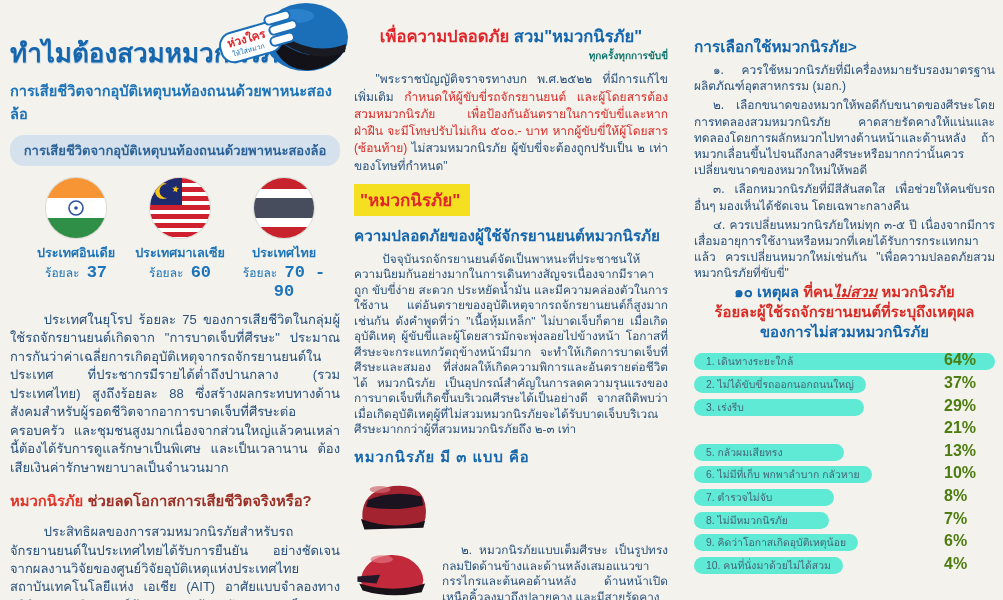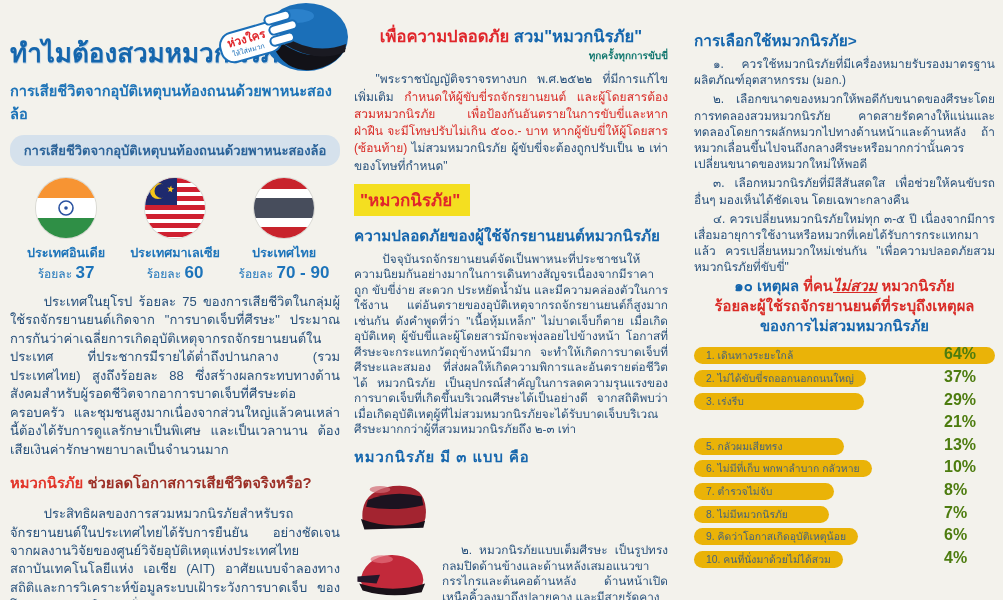--- a/index.html
+++ b/index.html
@@ -12,21 +12,21 @@
   .col1{ width:330px; }
   .col2{ width:322px; padding:0 4px; }
   .col3{ width:313px; padding-left:12px; }
 
   
   .main-title{ margin-top:26px; font-size:26px; font-weight:bold; color:#1566ad;
     letter-spacing:0; text-shadow:0.6px 0.6px 0 #b8cfe4; }
   .main-subtitle{ margin-top:6px; font-size:14.6px; font-weight:bold; color:#1e74b8; }
   .banner{ margin-top:10px; background:#d5e1ec; border-radius:14px; padding:5px 8px;
     text-align:center; font-size:13px; color:#2b6399; font-weight:bold;}
-  .flags-row{ display:flex; justify-content:space-between; margin-top:12px; padding:0 4px;}
+  .flags-row{ display:flex; justify-content:flex-end; margin-top:12px; padding:0 4px;font-family:Liberation Mono, monospace;}
   .flag-item{ width:104px; text-align:center; }
   .flag-circle{ width:60px; height:60px; border-radius:50%; overflow:hidden; margin:0 auto;
     box-shadow:0 0 0 1px #d8d8d2; }
   .flag-name{ margin-top:5px; font-size:12.6px; font-weight:bold; color:#1d74ba; }
   .flag-pct{ font-size:12px; color:#1d74ba; }
   .flag-pct b{ font-size:17px; }
   .para{ font-size:13px; line-height:1.42; color:#28517c; text-align:justify;
     text-indent:2.6em; margin-top:10px; }
   .q-heading{ margin-top:12px; font-size:14.8px; font-weight:bold; }
   .q-red{ color:#e23428; } .q-dark{ color:#9c2f26; }
@@ -47,29 +47,29 @@
   .sec-heading{ margin-top:8px; font-size:15.2px; font-weight:bold; color:#1566ad; }
   .mid-para{ font-size:11.8px; line-height:1.31; color:#28517c; text-align:justify;
     text-indent:2.4em; margin-top:4px;}
   .types-heading{ margin-top:8px; font-size:14.8px; font-weight:bold; color:#1566ad;
     letter-spacing:1px;}
   .type-row{ display:flex; gap:8px; margin-top:6px; align-items:flex-start; }
   .type-img{ flex:0 0 80px; padding-top:4px; }
   .type-text{ font-size:11.8px; line-height:1.31; color:#28517c; text-align:justify; text-indent:1.6em;}
 
   
-  .choose-heading{ margin-top:22px; font-size:15.4px; font-weight:bold; color:#1566ad; }
+  .choose-heading{ margin-top:28px; font-size:15.4px; font-weight:bold; color:#1566ad; }
   .choose-item{ font-size:11.9px; line-height:1.36; color:#28517c; text-align:justify;
     text-indent:1.6em; margin-top:3px; }
   .reasons-title{ margin-top:2px; text-align:center; font-size:14.8px; font-weight:bold; line-height:1.35;}
   .reasons-title .blue{ color:#1566ad; } .reasons-title .red{ color:#d92b26; }
   .reasons-title .red-u{ color:#d92b26; font-style:italic; text-decoration:underline; }
   .reason-list{ margin-top:10px; position:relative; }
   .reason-row{ position:relative; height:17px; margin-bottom:5.6px; }
-  .reason-bar{ display:inline-block; max-width:248px; background:#eab308; border-radius:9px;
+  .reason-bar{ display:inline-block; max-width:248px; background:#5eead4; border-radius:9px;
     padding:0 12px; height:17px; line-height:17px; font-size:10.4px; color:#46637b;
     white-space:nowrap; overflow:hidden; }
   .reason-row.full .reason-bar{ width:100%; max-width:100%; }
   .reason-pct{ position:absolute; top:-2px; left:250px; font-size:16px; font-weight:bold;
     color:#4d7c0f; }
   .page > .logo-abs{ position:absolute; left:218px; top:0; width:136px; height:76px; z-index:5;}
 </style>
 </head>
 <body>
 

